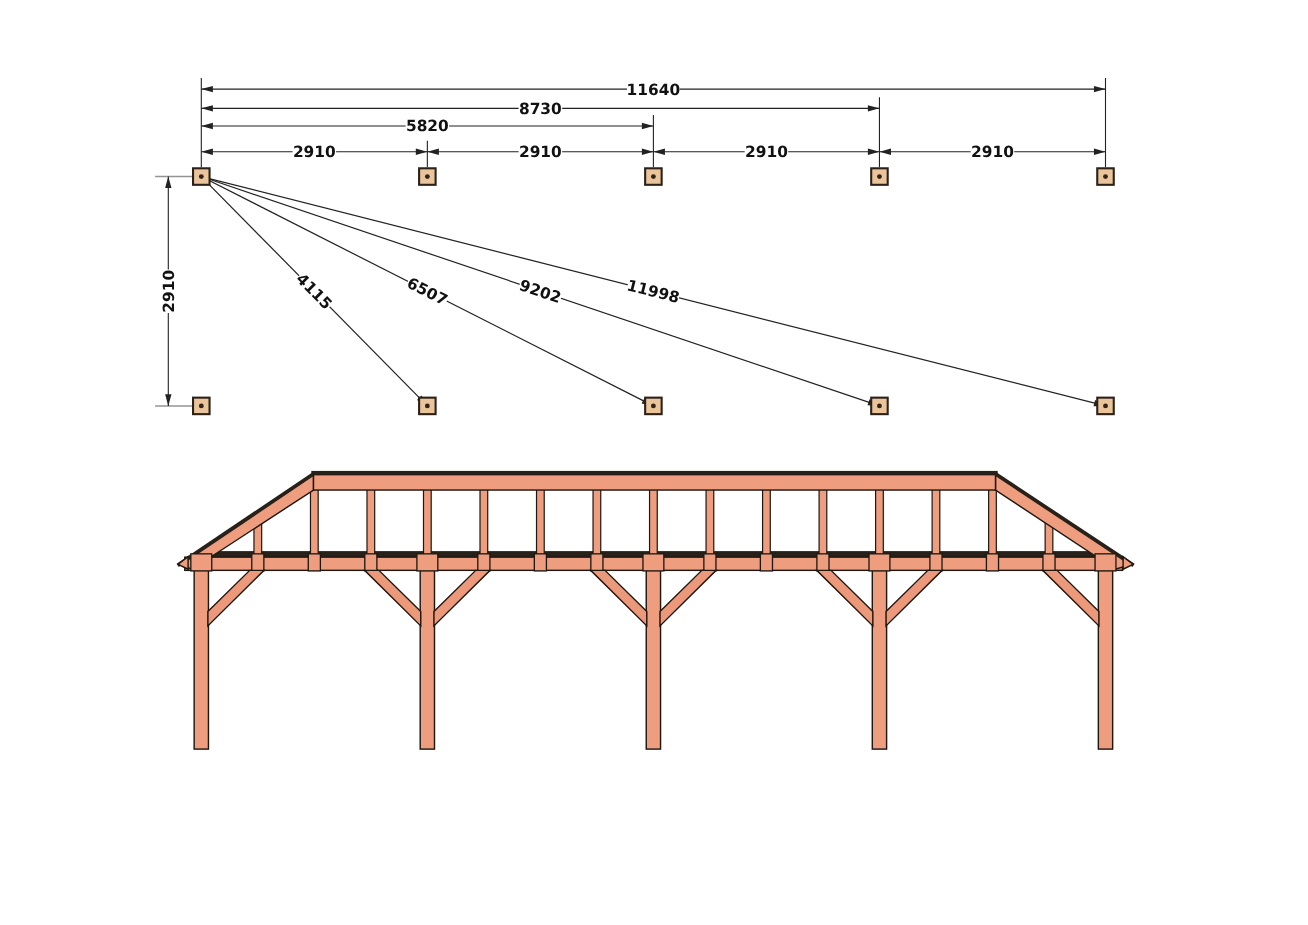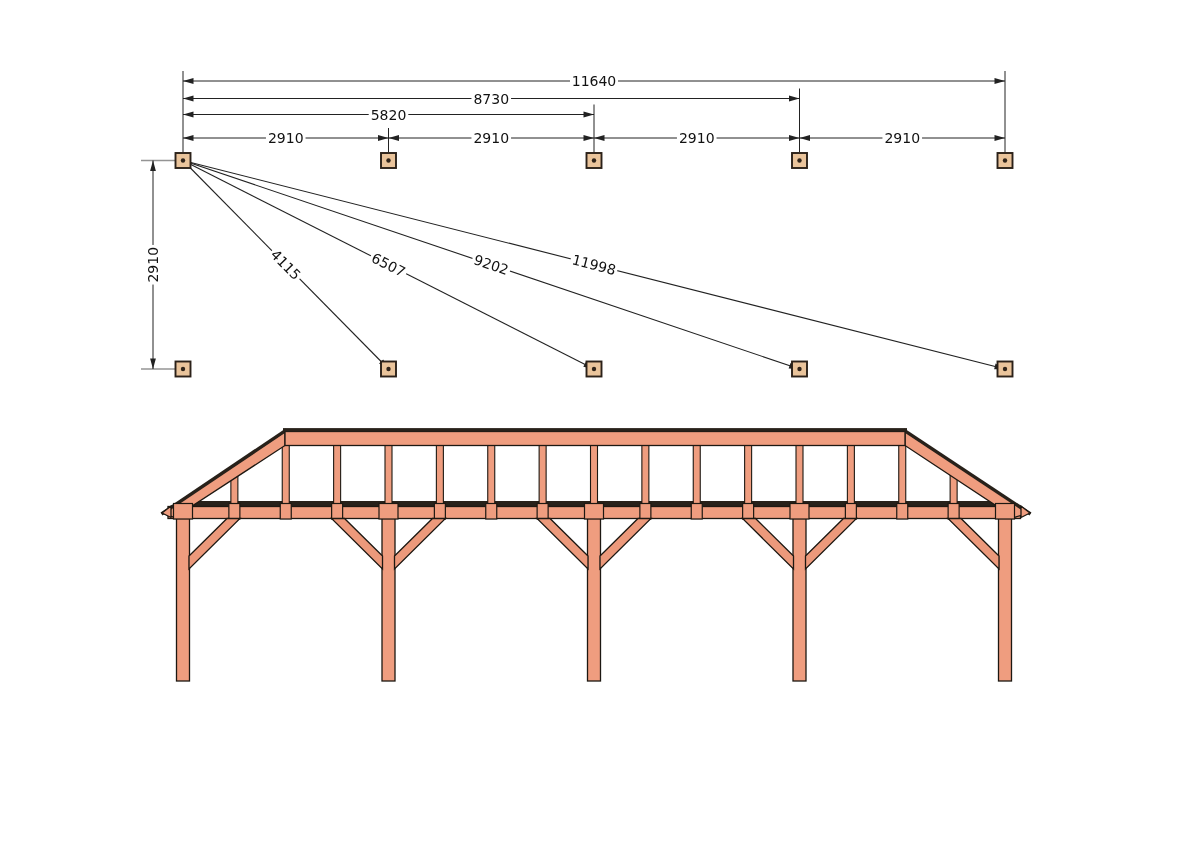--- a/index.html
+++ b/index.html
@@ -1,16 +1,16 @@
 <!DOCTYPE html>
 <html><head>
 <meta charset="utf-8">
 <style>
   html,body{margin:0;padding:0;background:#ffffff;}
-  .canvas{position:relative;width:1032px;height:841px;background:#ffffff;overflow:hidden;}
+  .canvas{position:relative;width:1032px;height:841px;background:#ffffff;overflow:hidden;font-weight:bold;}
   svg text{font-family:"DejaVu Sans","Liberation Sans",sans-serif;font-size:14px;fill:#111111;}
 </style>
 </head>
 <body>
 
 <div class="canvas">
   <svg id="dwg" width="1189" height="841" viewBox="0 0 1189 841">
     <g id="plan-view">
         <line x1="183" y1="71" x2="183" y2="152" stroke="#222222" stroke-width="1"></line>
         <line x1="388.5" y1="128" x2="388.5" y2="152" stroke="#222222" stroke-width="1"></line>

